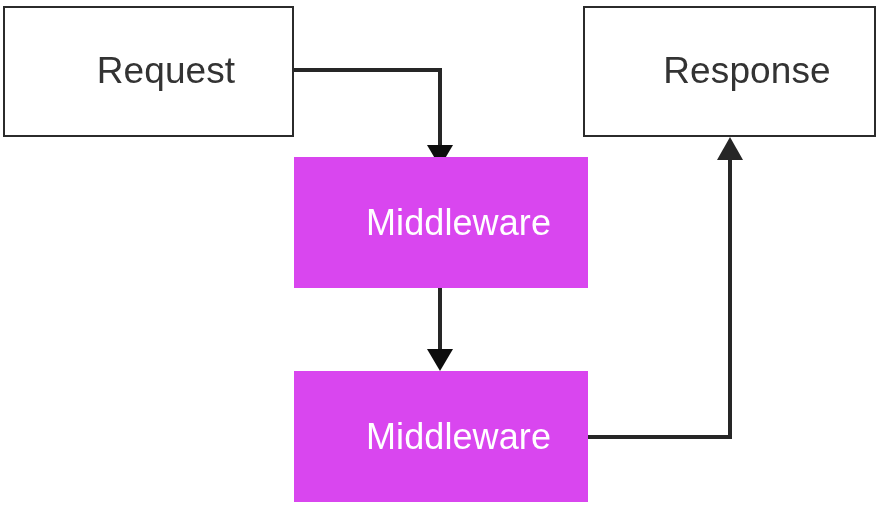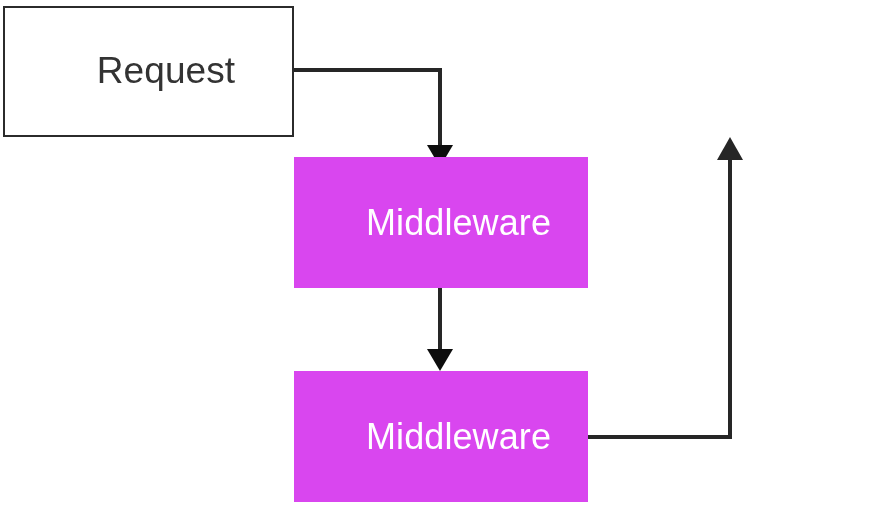--- a/index.html
+++ b/index.html
@@ -75,20 +75,23 @@
     <g>
       <path fill="none" stroke="#262626" stroke-width="4" stroke-linecap="butt" stroke-linejoin="miter" d="M 588 437 L 730 437 L 730 158"></path>
       <polygon fill="#262626" points="717,160 743,160 730,137"></polygon>
     </g>
   </svg>
 
   <div class="node node-plain" id="node-request" style="left: 3px; top: 6px; width: 291px; height: 131px;">
     <span class="node-label">Request</span>
   </div>
 
+  <div class="node node-plain" id="node-response" style="left: 583px; top: 6px; width: 293px; height: 131px;">
+    <span class="node-label">Response</span>
+  </div>
 
   <div class="node node-blue" id="node-middleware-1" style="left: 294px; top: 157px; width: 294px; height: 131px;">
     <span class="node-label">Middleware</span>
   </div>
 
   <div class="node node-blue" id="node-middleware-2" style="left: 294px; top: 371px; width: 294px; height: 131px;">
     <span class="node-label">Middleware</span>
   </div>
 
 </div>

